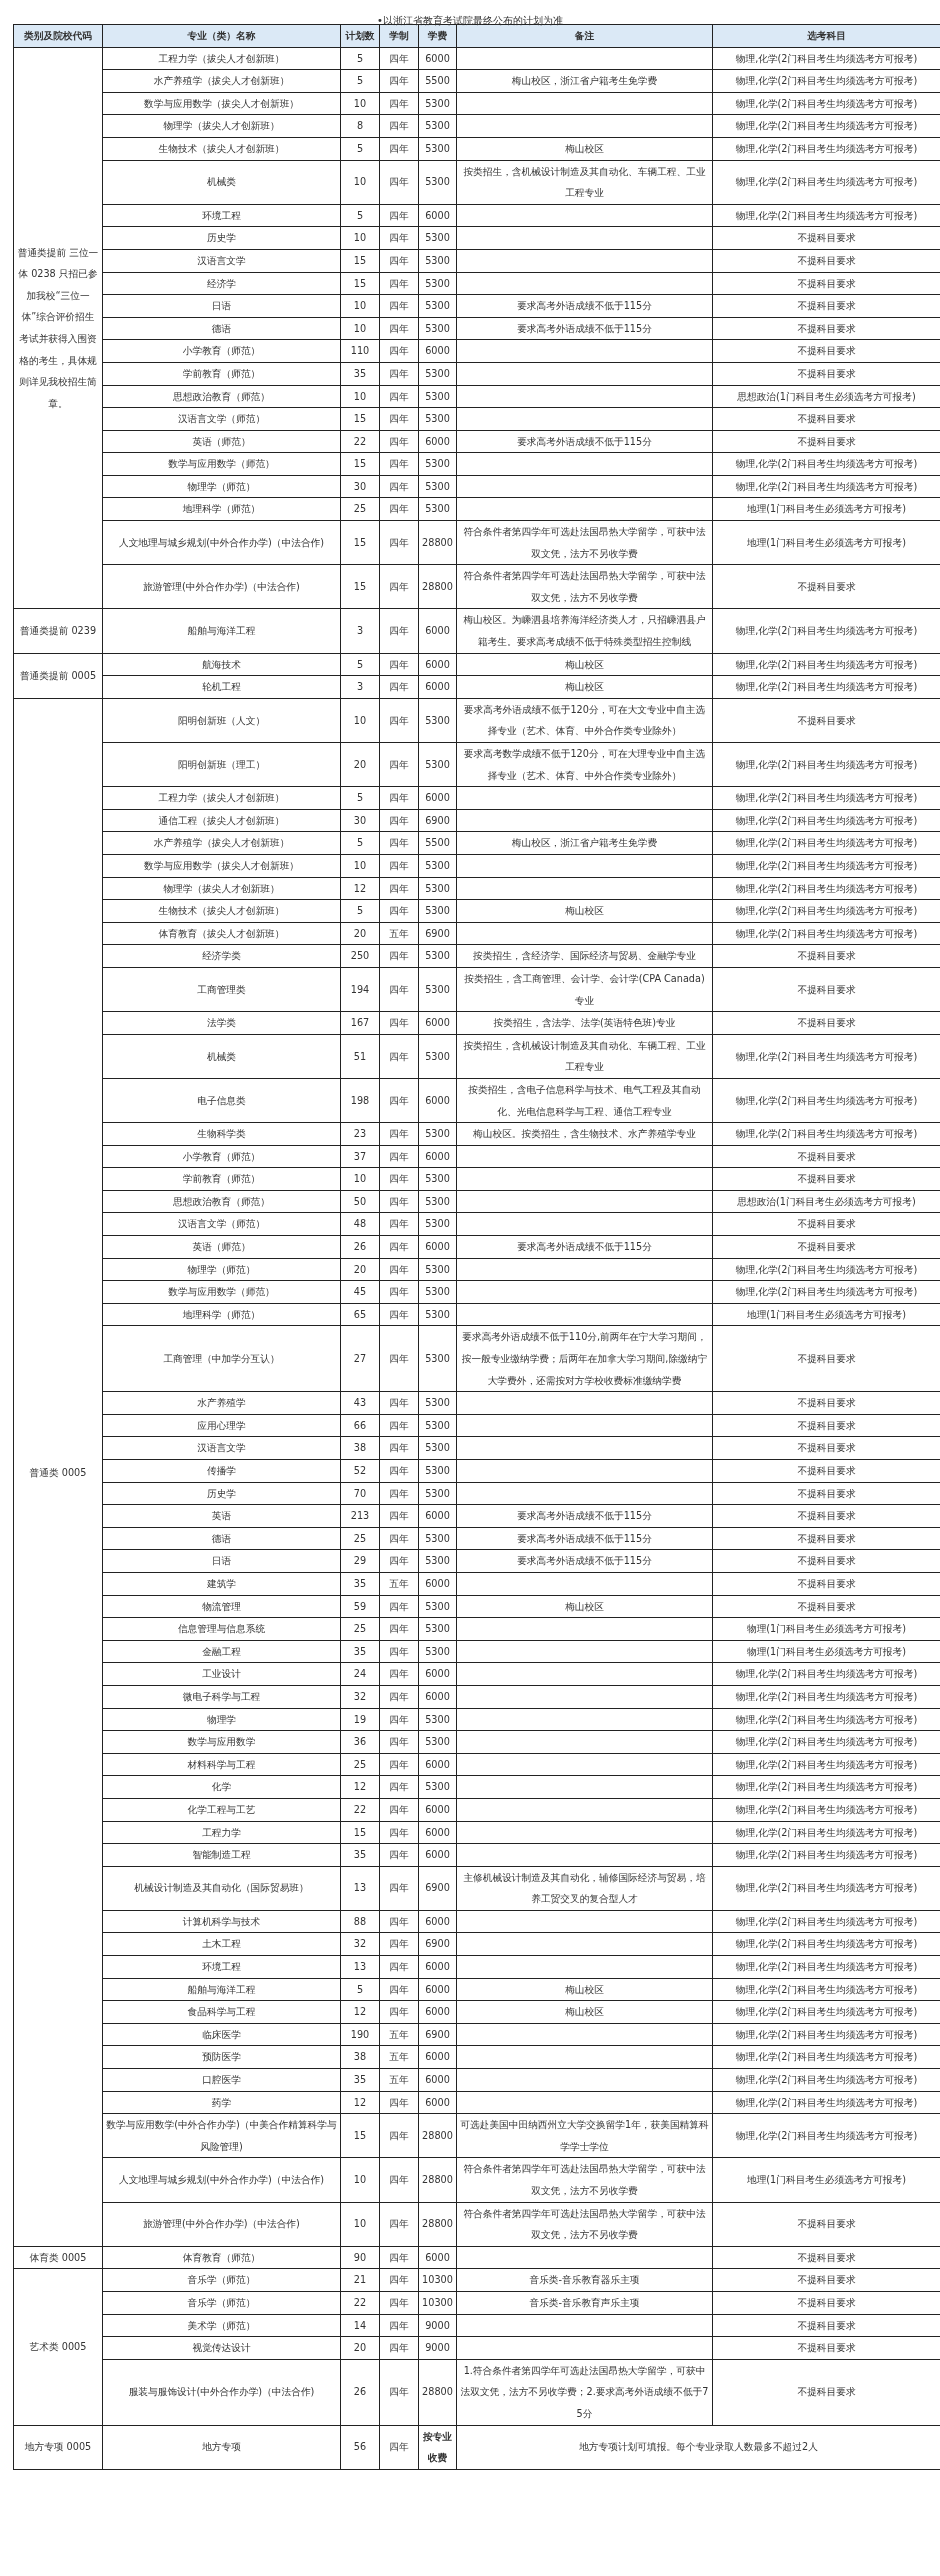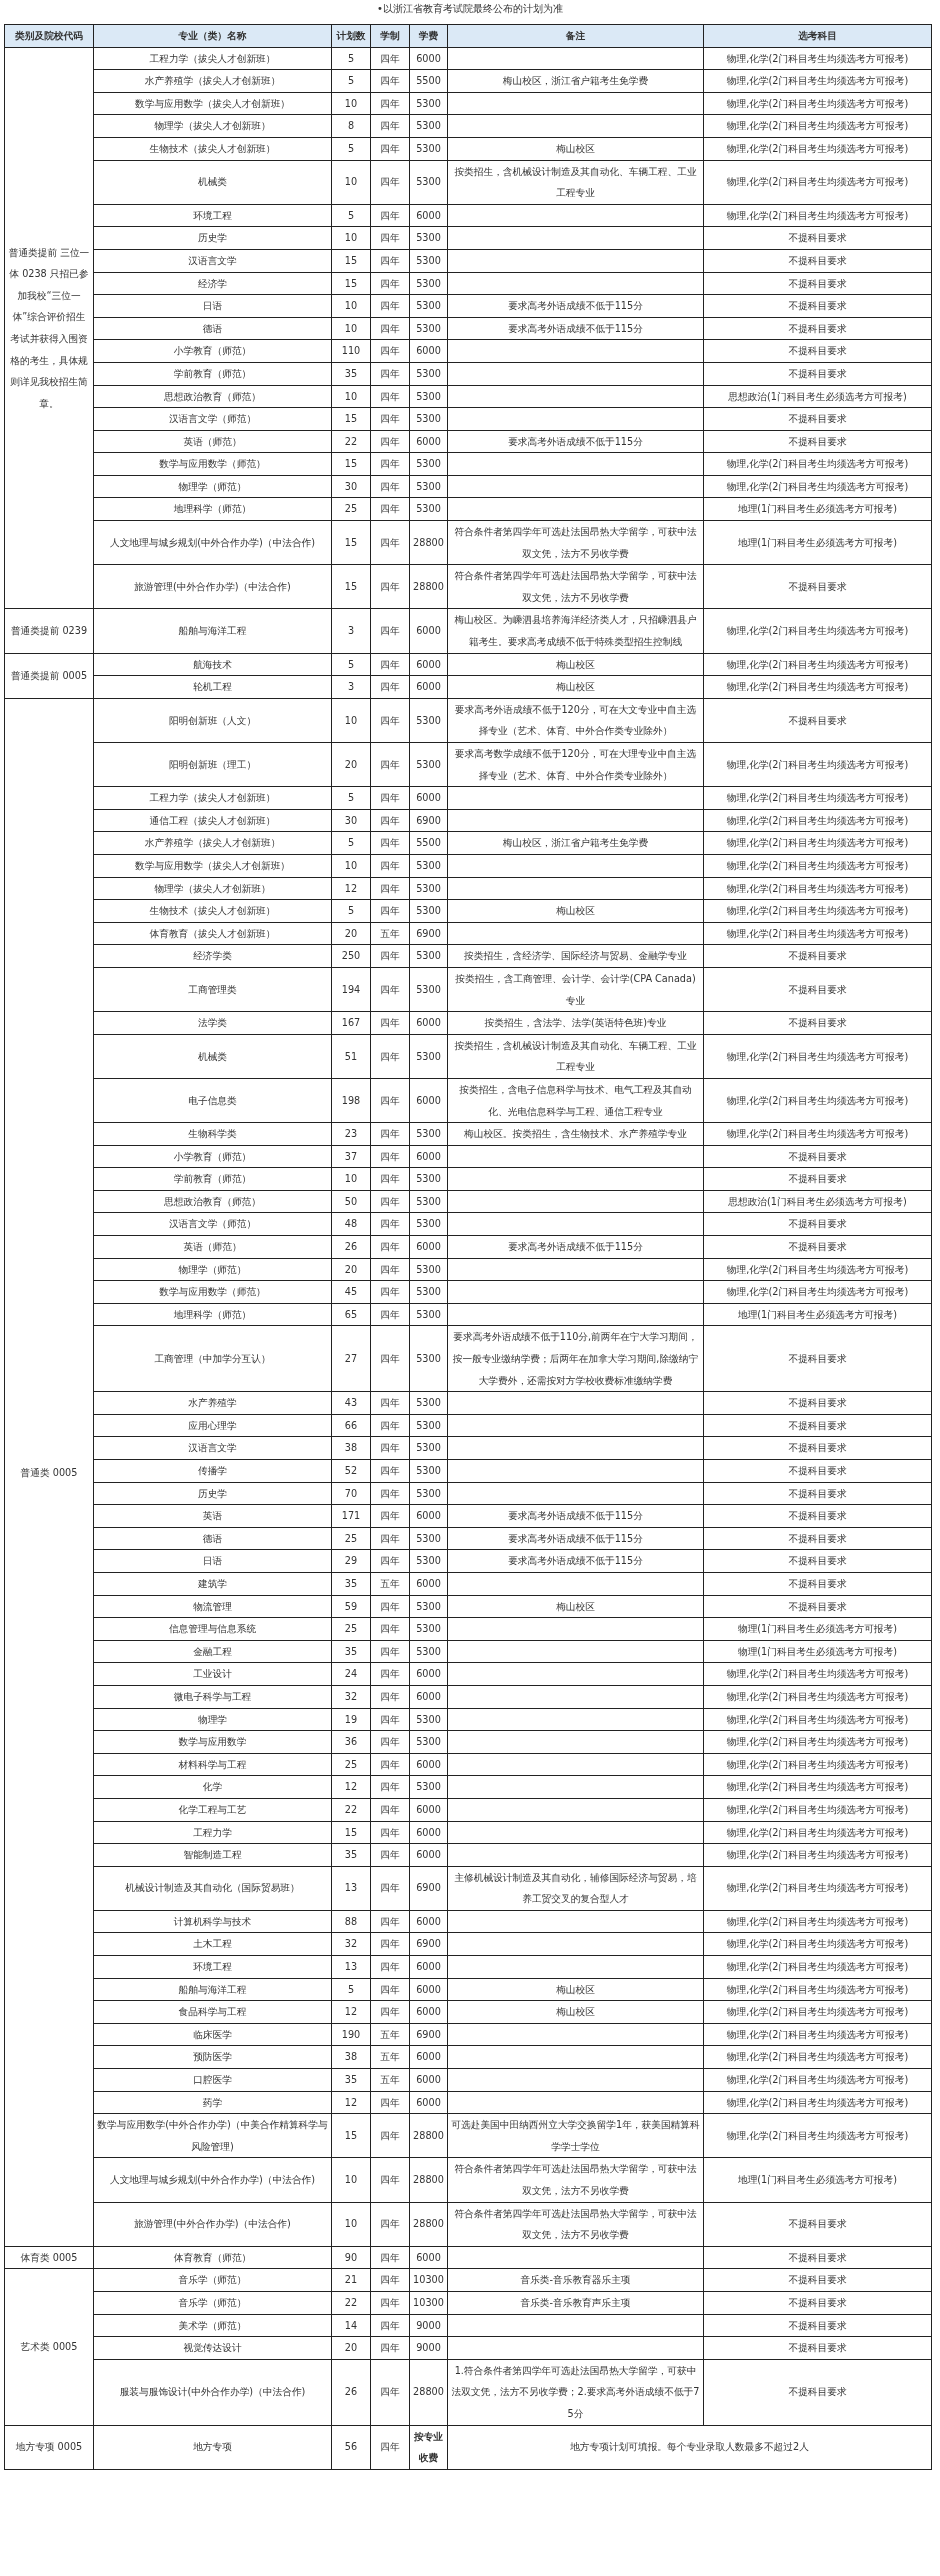--- a/index.html
+++ b/index.html
@@ -8,26 +8,26 @@
     font-family: "DejaVu Sans", "Liberation Sans", sans-serif;
     color: #333333;
     font-size: 10px;
   }
   .notice {
     height: 24px;
     line-height: 17px;
     text-align: center;
     font-size: 10px;
     color: #333;
-    padding-top: 0;
+    padding-top: 12px;
     box-sizing: border-box;
   }
   table.plan {
     border-collapse: collapse;
-    margin-left: 4px;
+    margin-left: 13px;
     width: 928px;
     table-layout: fixed;
     border-radius: 13px;
   }
   table.plan th, table.plan td {
     border: 0.8px solid #222;
     text-align: center;
     vertical-align: middle;
     padding: 0 3.1px;
     line-height: 21.6px;
@@ -510,21 +510,21 @@
       <tr>
         <td>历史学</td>
         <td>70</td>
         <td>四年</td>
         <td>5300</td>
         <td class="note"></td>
         <td>不提科目要求</td>
       </tr>
       <tr>
         <td>英语</td>
-        <td>171</td>
+        <td>213</td>
         <td>四年</td>
         <td>6000</td>
         <td class="note">要求高考外语成绩不低于115分</td>
         <td>不提科目要求</td>
       </tr>
       <tr>
         <td>德语</td>
         <td>25</td>
         <td>四年</td>
         <td>5300</td>

